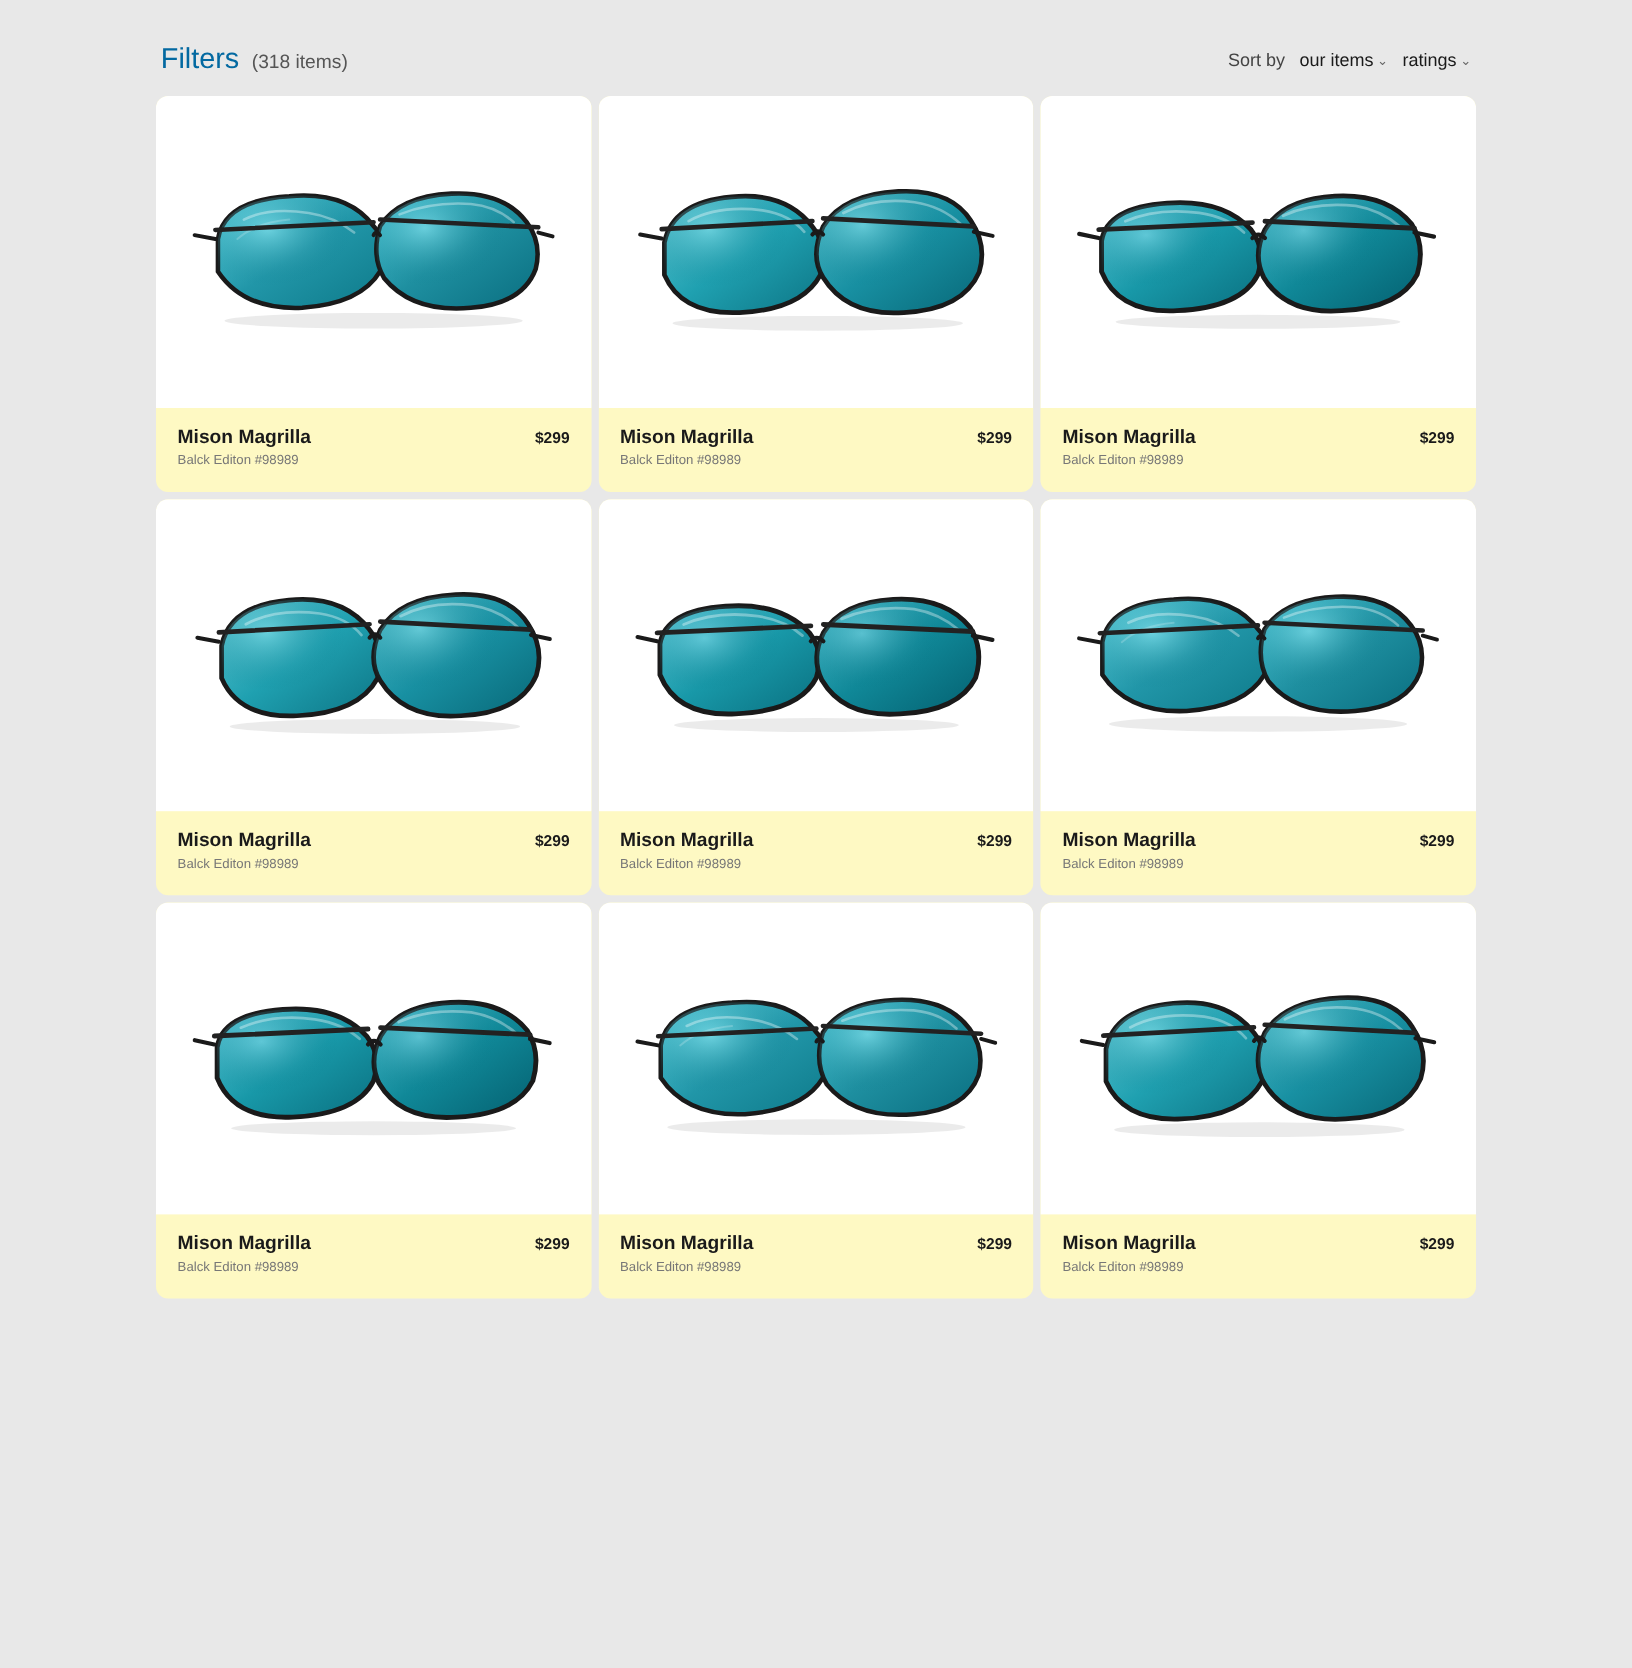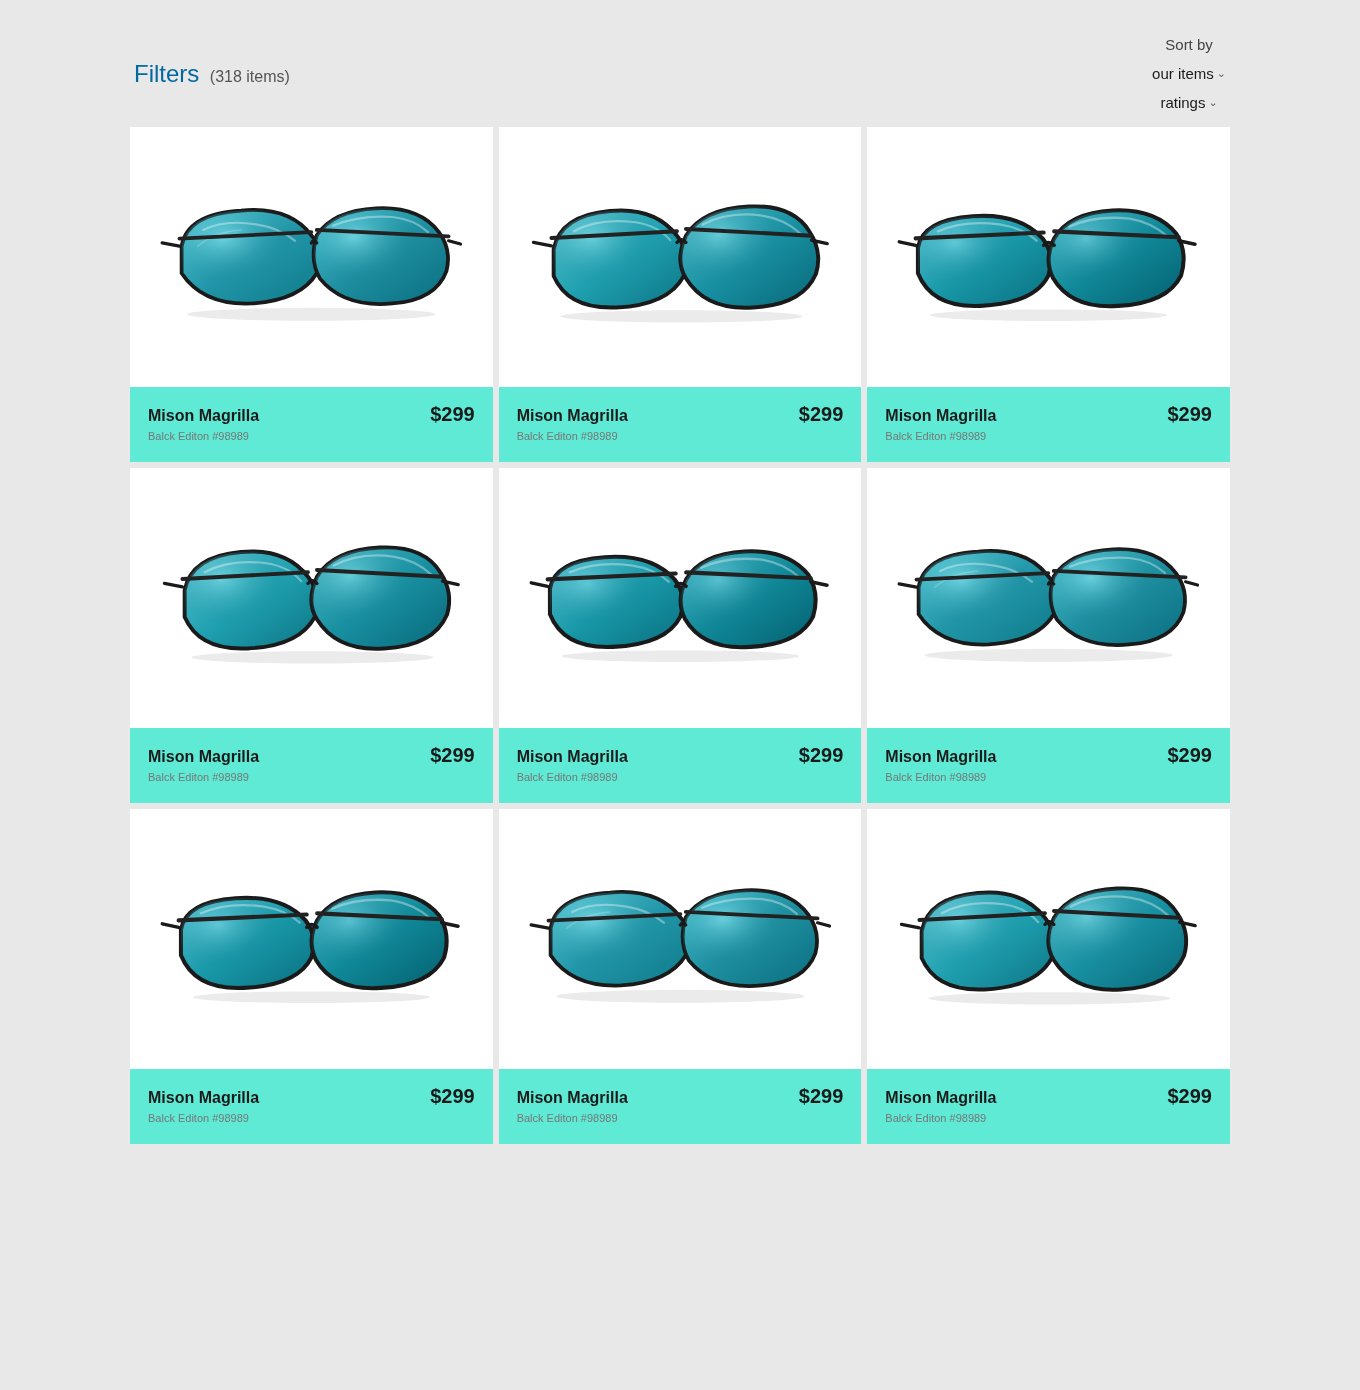--- a/index.html
+++ b/index.html
@@ -36,21 +36,20 @@
       color: #555;
       margin-left: 6px;
     }
 
     .sort-section {
       display: flex;
       align-items: center;
       gap: 12px;
       font-size: 15px;
       color: #444;
-      flex-direction: column;
     }
 
     .sort-label {
       font-size: 15px;
       color: #444;
     }
 
     .sort-dropdown {
       display: flex;
       align-items: center;
@@ -66,22 +65,22 @@
       color: #666;
     }
 
     .grid {
       display: grid;
       grid-template-columns: repeat(3, 1fr);
       gap: 6px;
     }
 
     .product-card {
-      background: #5eead4;
-      border-radius: 0;
+      background: #fef9c3;
+      border-radius: 10px;
       overflow: hidden;
       display: flex;
       flex-direction: column;
     }
 
     .product-image-area {
       background: #fff;
       display: flex;
       align-items: center;
       justify-content: center;
@@ -101,21 +100,21 @@
       margin-bottom: 4px;
     }
 
     .product-name {
       font-size: 16px;
       font-weight: 600;
       color: #1a1a1a;
     }
 
     .product-price {
-      font-size: 20px;
+      font-size: 13px;
       font-weight: 600;
       color: #1a1a1a;
     }
 
     .product-subtitle {
       font-size: 11px;
       color: #777;
     }
   </style>
 </head>

